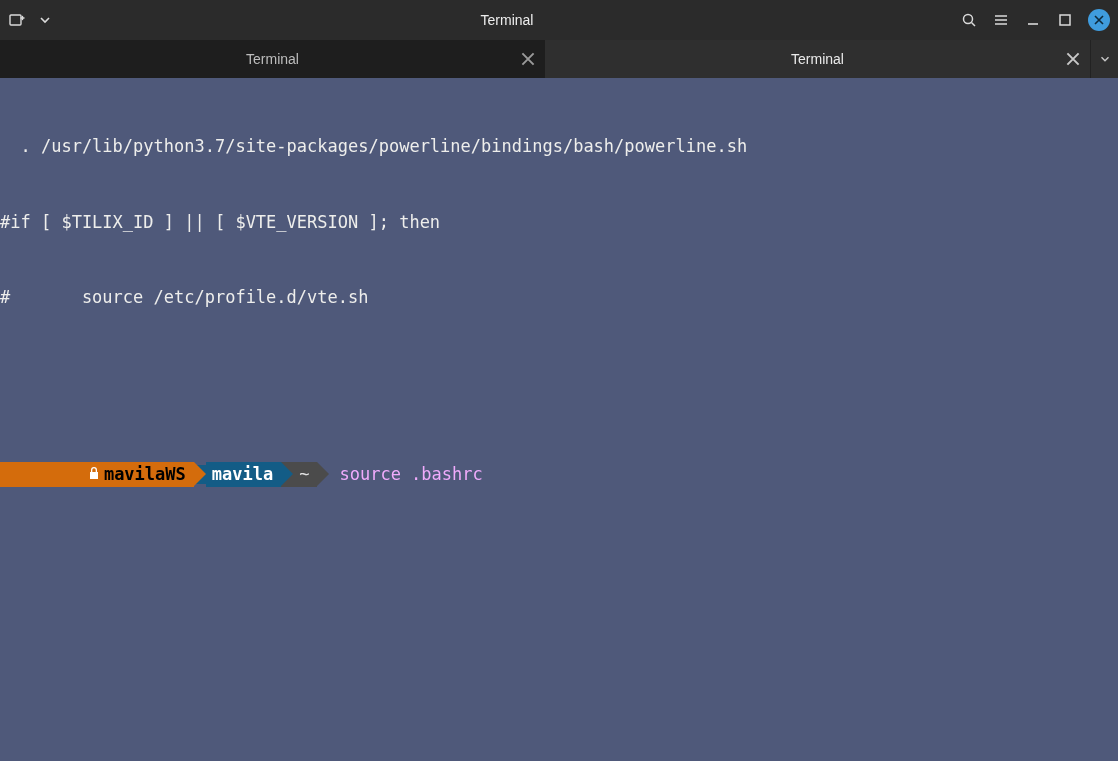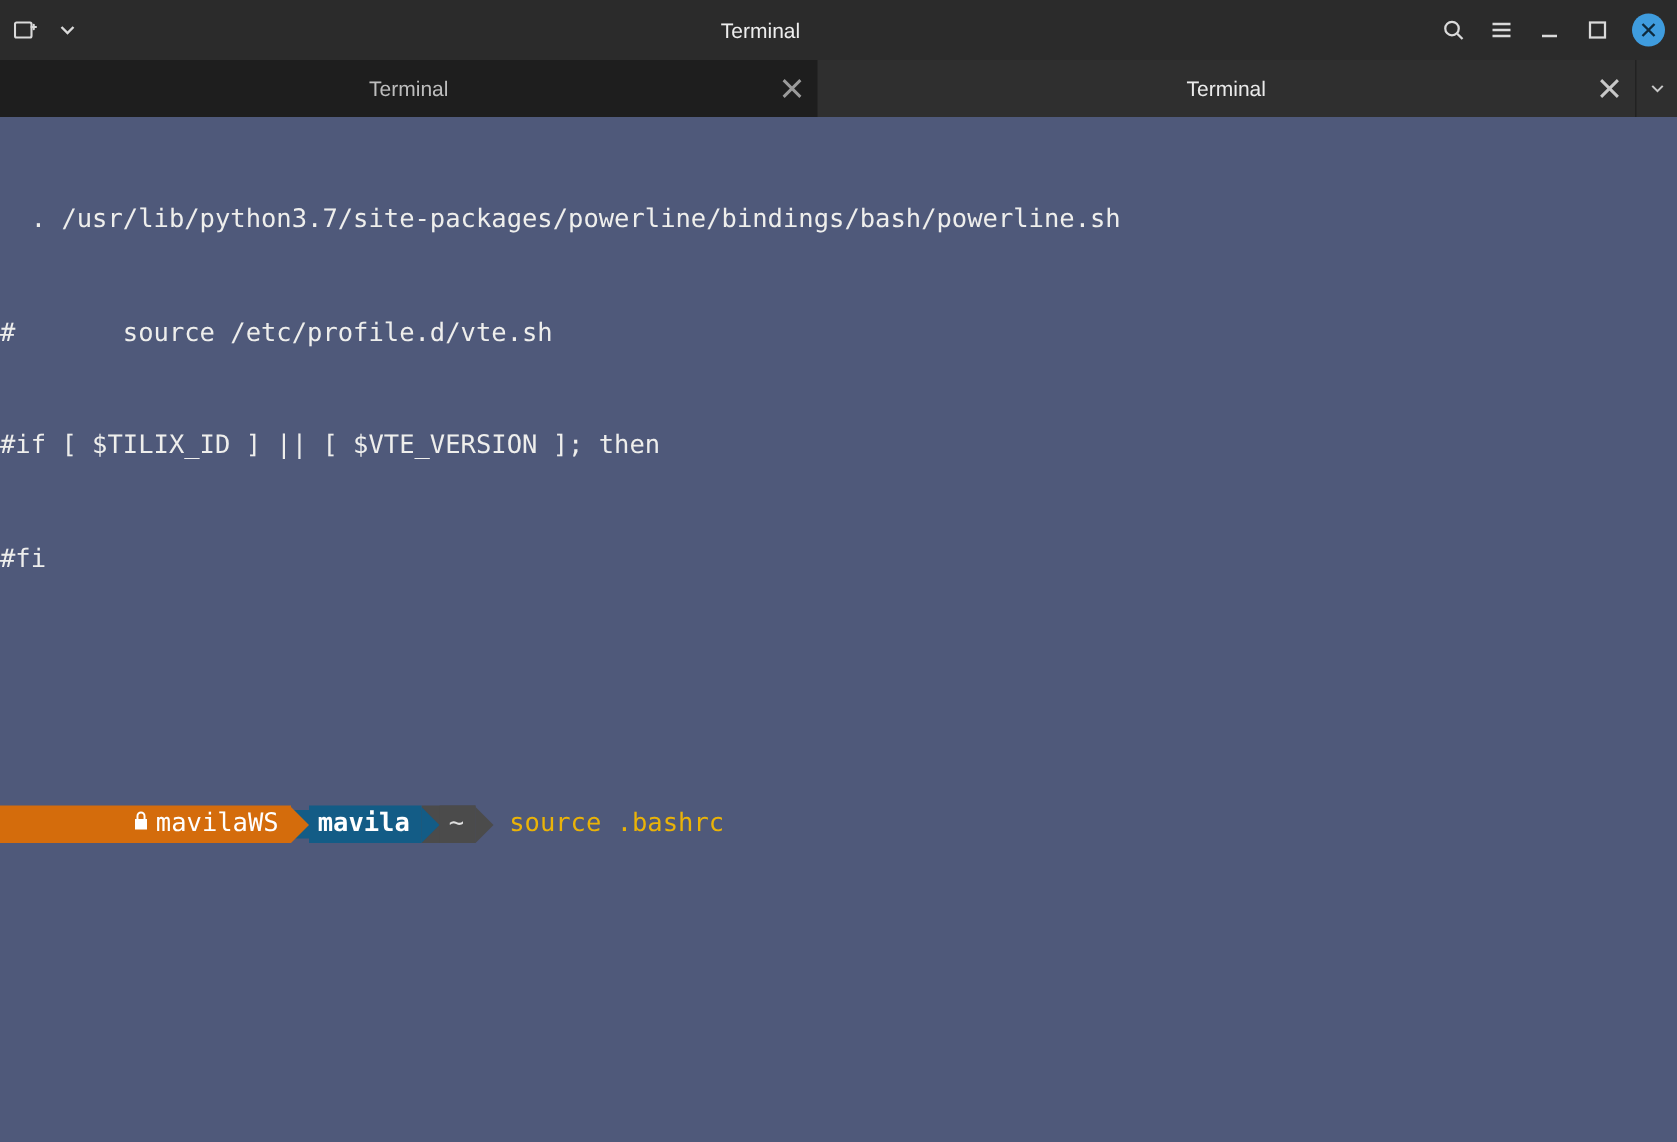--- a/index.html
+++ b/index.html
@@ -65,35 +65,35 @@
     font-size: 17px;
     white-space: pre;
   }
   .line { white-space: pre; }
   .prompt-line { display: flex; align-items: center; height: 26px; }
   .seg {
     display: inline-flex; align-items: center; height: 25px;
     padding: 0 8px 0 6px;
     position: relative;
   }
-  .seg-orange { background: #D46C0C; color: #ffffff; }
+  .seg-orange { background: #D46C0C; color: #000000; font-weight: bold; }
   .seg-blue   { background: #135C86; color: #ffffff; font-weight: bold; }
   .seg-gray   { background: #4B4B4B; color: #E0E0E0; }
   .arrow {
     display: inline-block; width: 0; height: 0;
     border-top: 12.5px solid transparent;
     border-bottom: 12.5px solid transparent;
   }
   .arrow.orange-to-blue { border-left: 12px solid #D46C0C; margin-left: 0; position: relative; z-index: 2; }
   .arrow.blue-to-gray   { border-left: 12px solid #135C86; }
   .arrow.gray-to-bg     { border-left: 12px solid #4B4B4B; }
   .seg-blue-wrap { background: #135C86; display: inline-flex; align-items: center; height: 19px; }
   .seg-gray-wrap { background: #4B4B4B; display: inline-flex; align-items: center; height: 25px; }
   .lock-icon { margin-right: 4px; }
-  .cmd-text { margin-left: 10px; color: #eab308; }
+  .cmd-text { margin-left: 10px; color: #f0abfc; }
   .c-white { color: #EEEEEC; }
 </style>
 </head>
 <body>
 
 <div class="titlebar">
   <div class="titlebar-left">
     <div class="title-icon">
       <svg viewBox="0 0 16 16" fill="none" stroke="#DADADA" stroke-width="1.4">
         <rect x="1" y="3" width="11" height="10" rx="1"></rect>
@@ -156,23 +156,22 @@
   </div>
   <div class="tab-dropdown">
     <svg viewBox="0 0 16 16" width="14" height="14" fill="none" stroke="#C8C8C8" stroke-width="1.6">
       <path d="M4 6 l4 4 l4 -4"></path>
     </svg>
   </div>
 </div>
 
 <div class="terminal">
   <div class="line c-white">  . /usr/lib/python3.7/site-packages/powerline/bindings/bash/powerline.sh</div>
+  <div class="line c-white">#if [ $TILIX_ID ] || [ $VTE_VERSION ]; then</div>
   <div class="line c-white">#       source /etc/profile.d/vte.sh</div>
-  <div class="line c-white">#if [ $TILIX_ID ] || [ $VTE_VERSION ]; then</div>
-  <div class="line c-white">#fi</div>
   <div class="line c-white"></div>
 
   
   <div class="prompt-line">
     <span class="seg seg-orange">
       <span class="lock-icon">
         <svg width="12" height="14" viewBox="0 0 12 14" fill="#ffffff">
             <path d="M3 6 V4 a3 3 0 0 1 6 0 V6 h1 v7 H2 V6 Z M4.3 6 h3.4 V4 a1.7 1.7 0 0 0 -3.4 0 Z"></path>
           </svg>
       </span>

